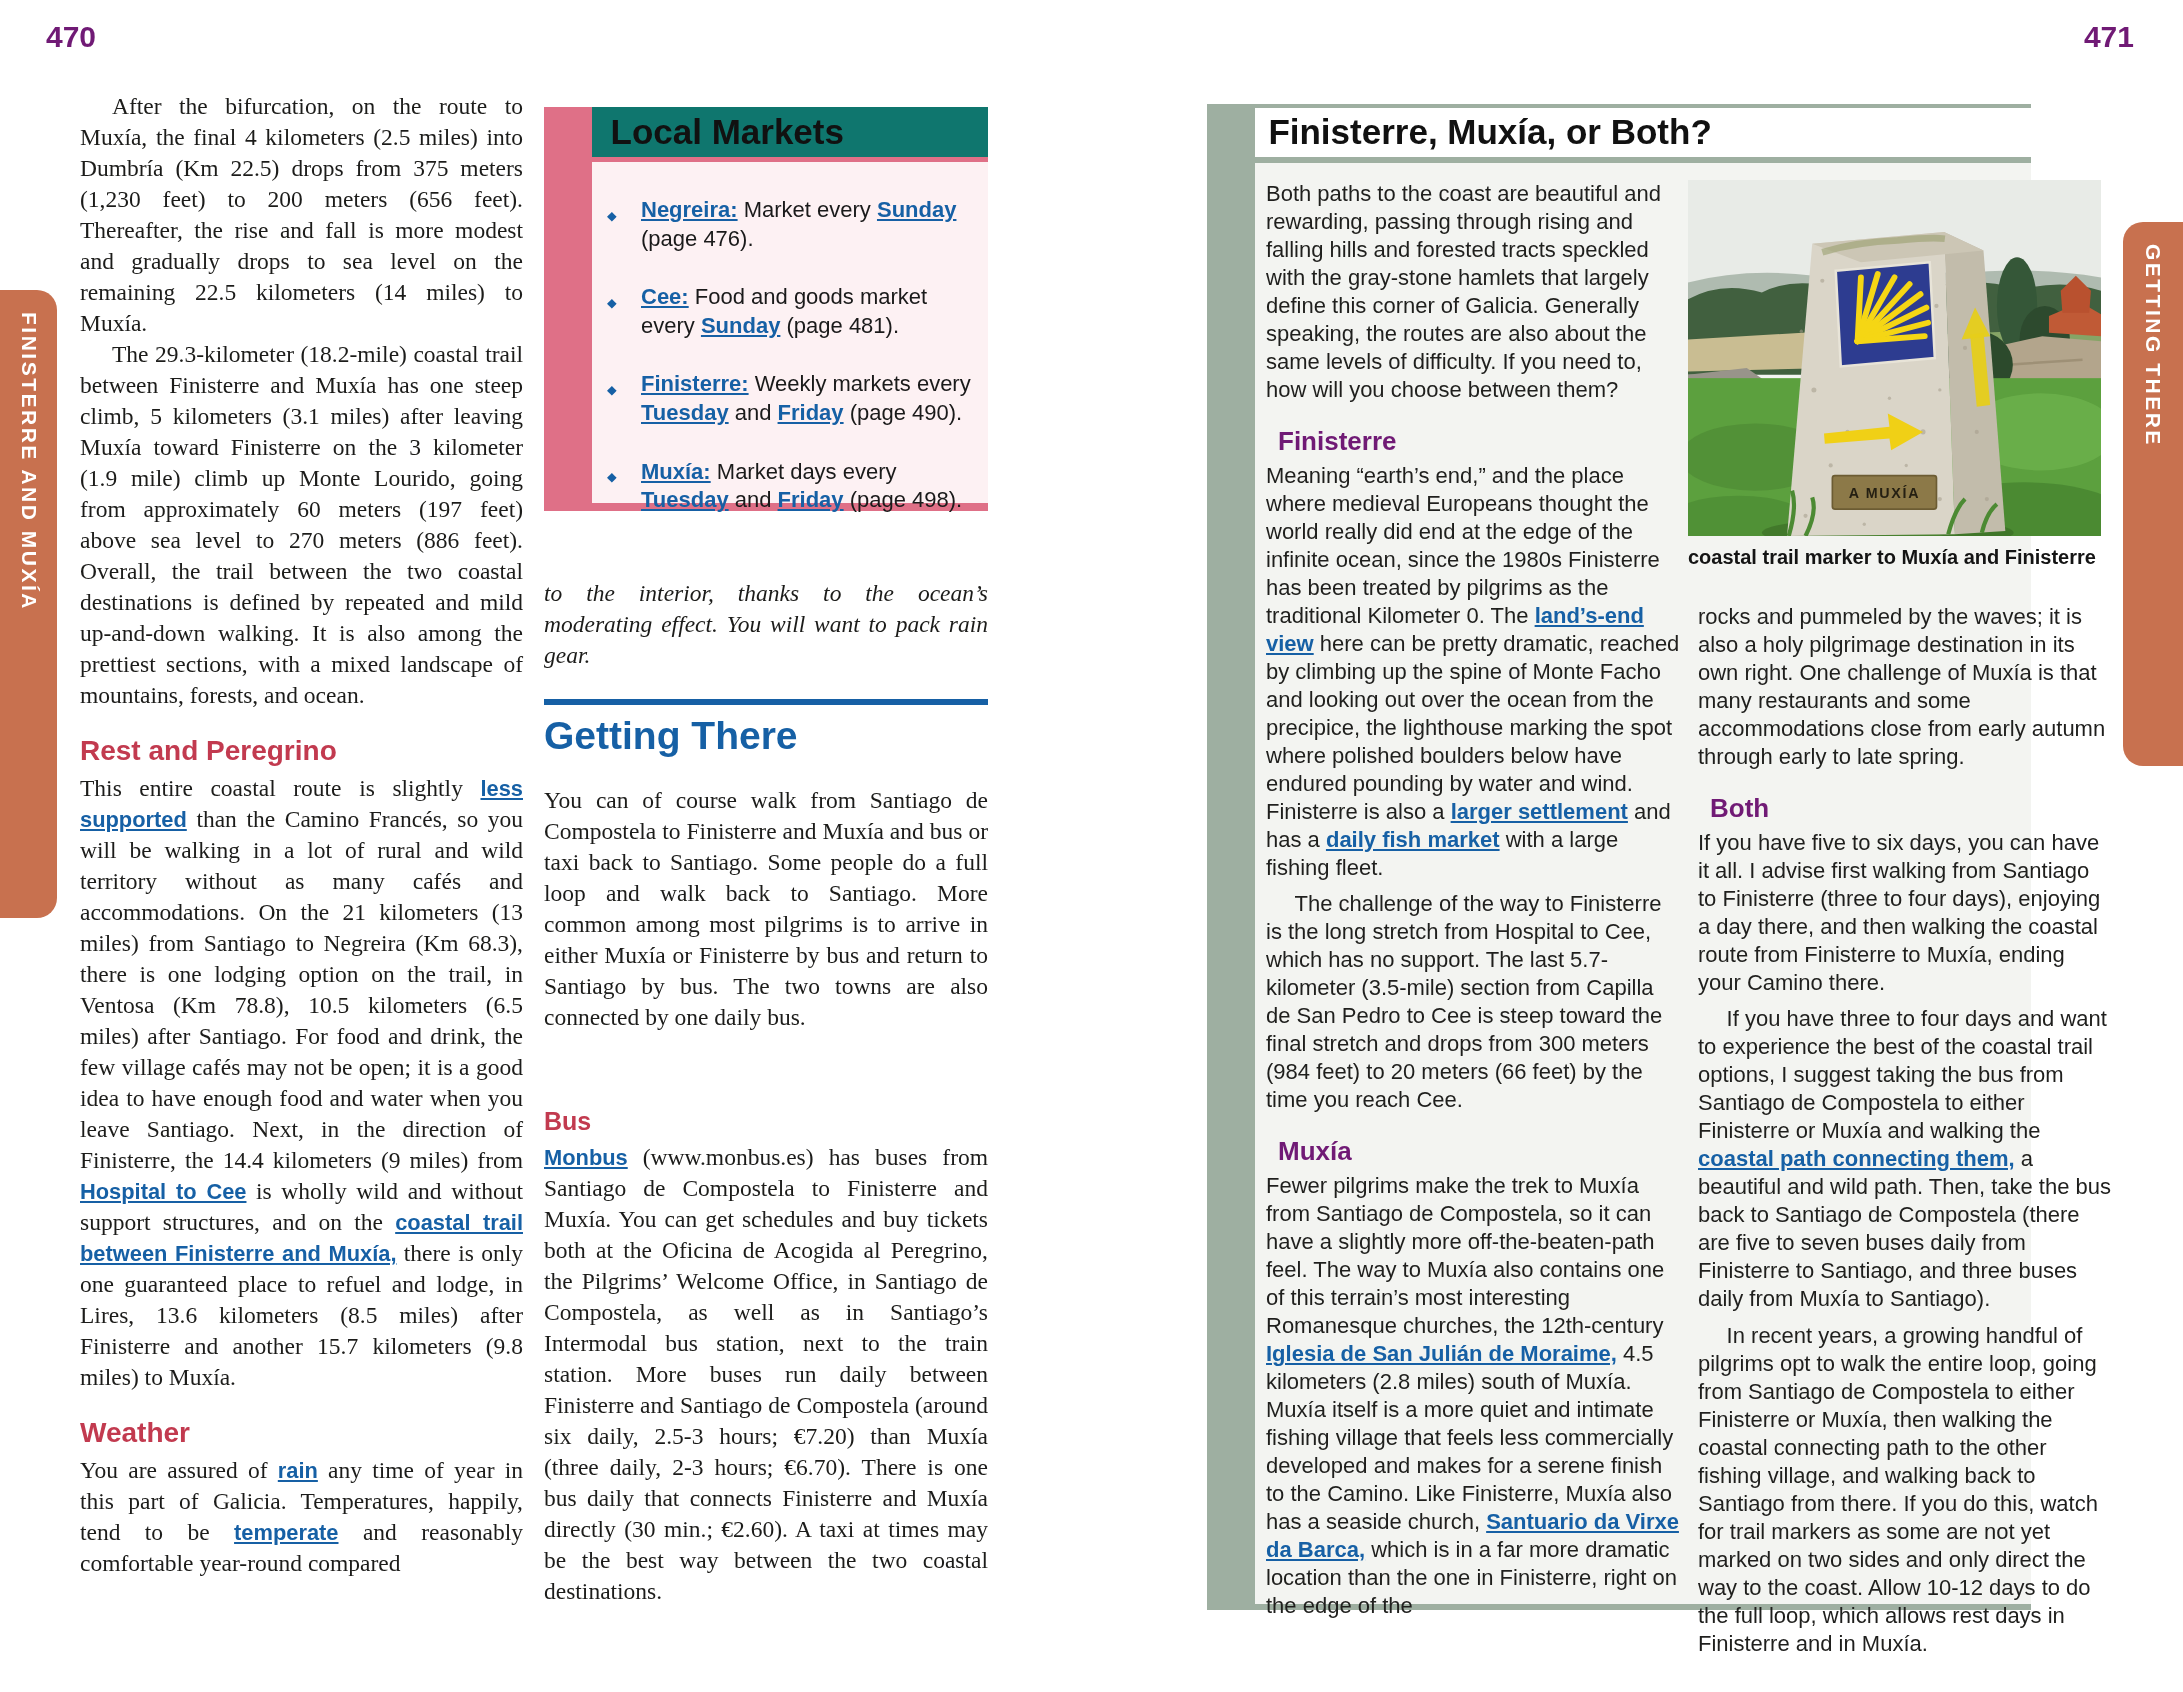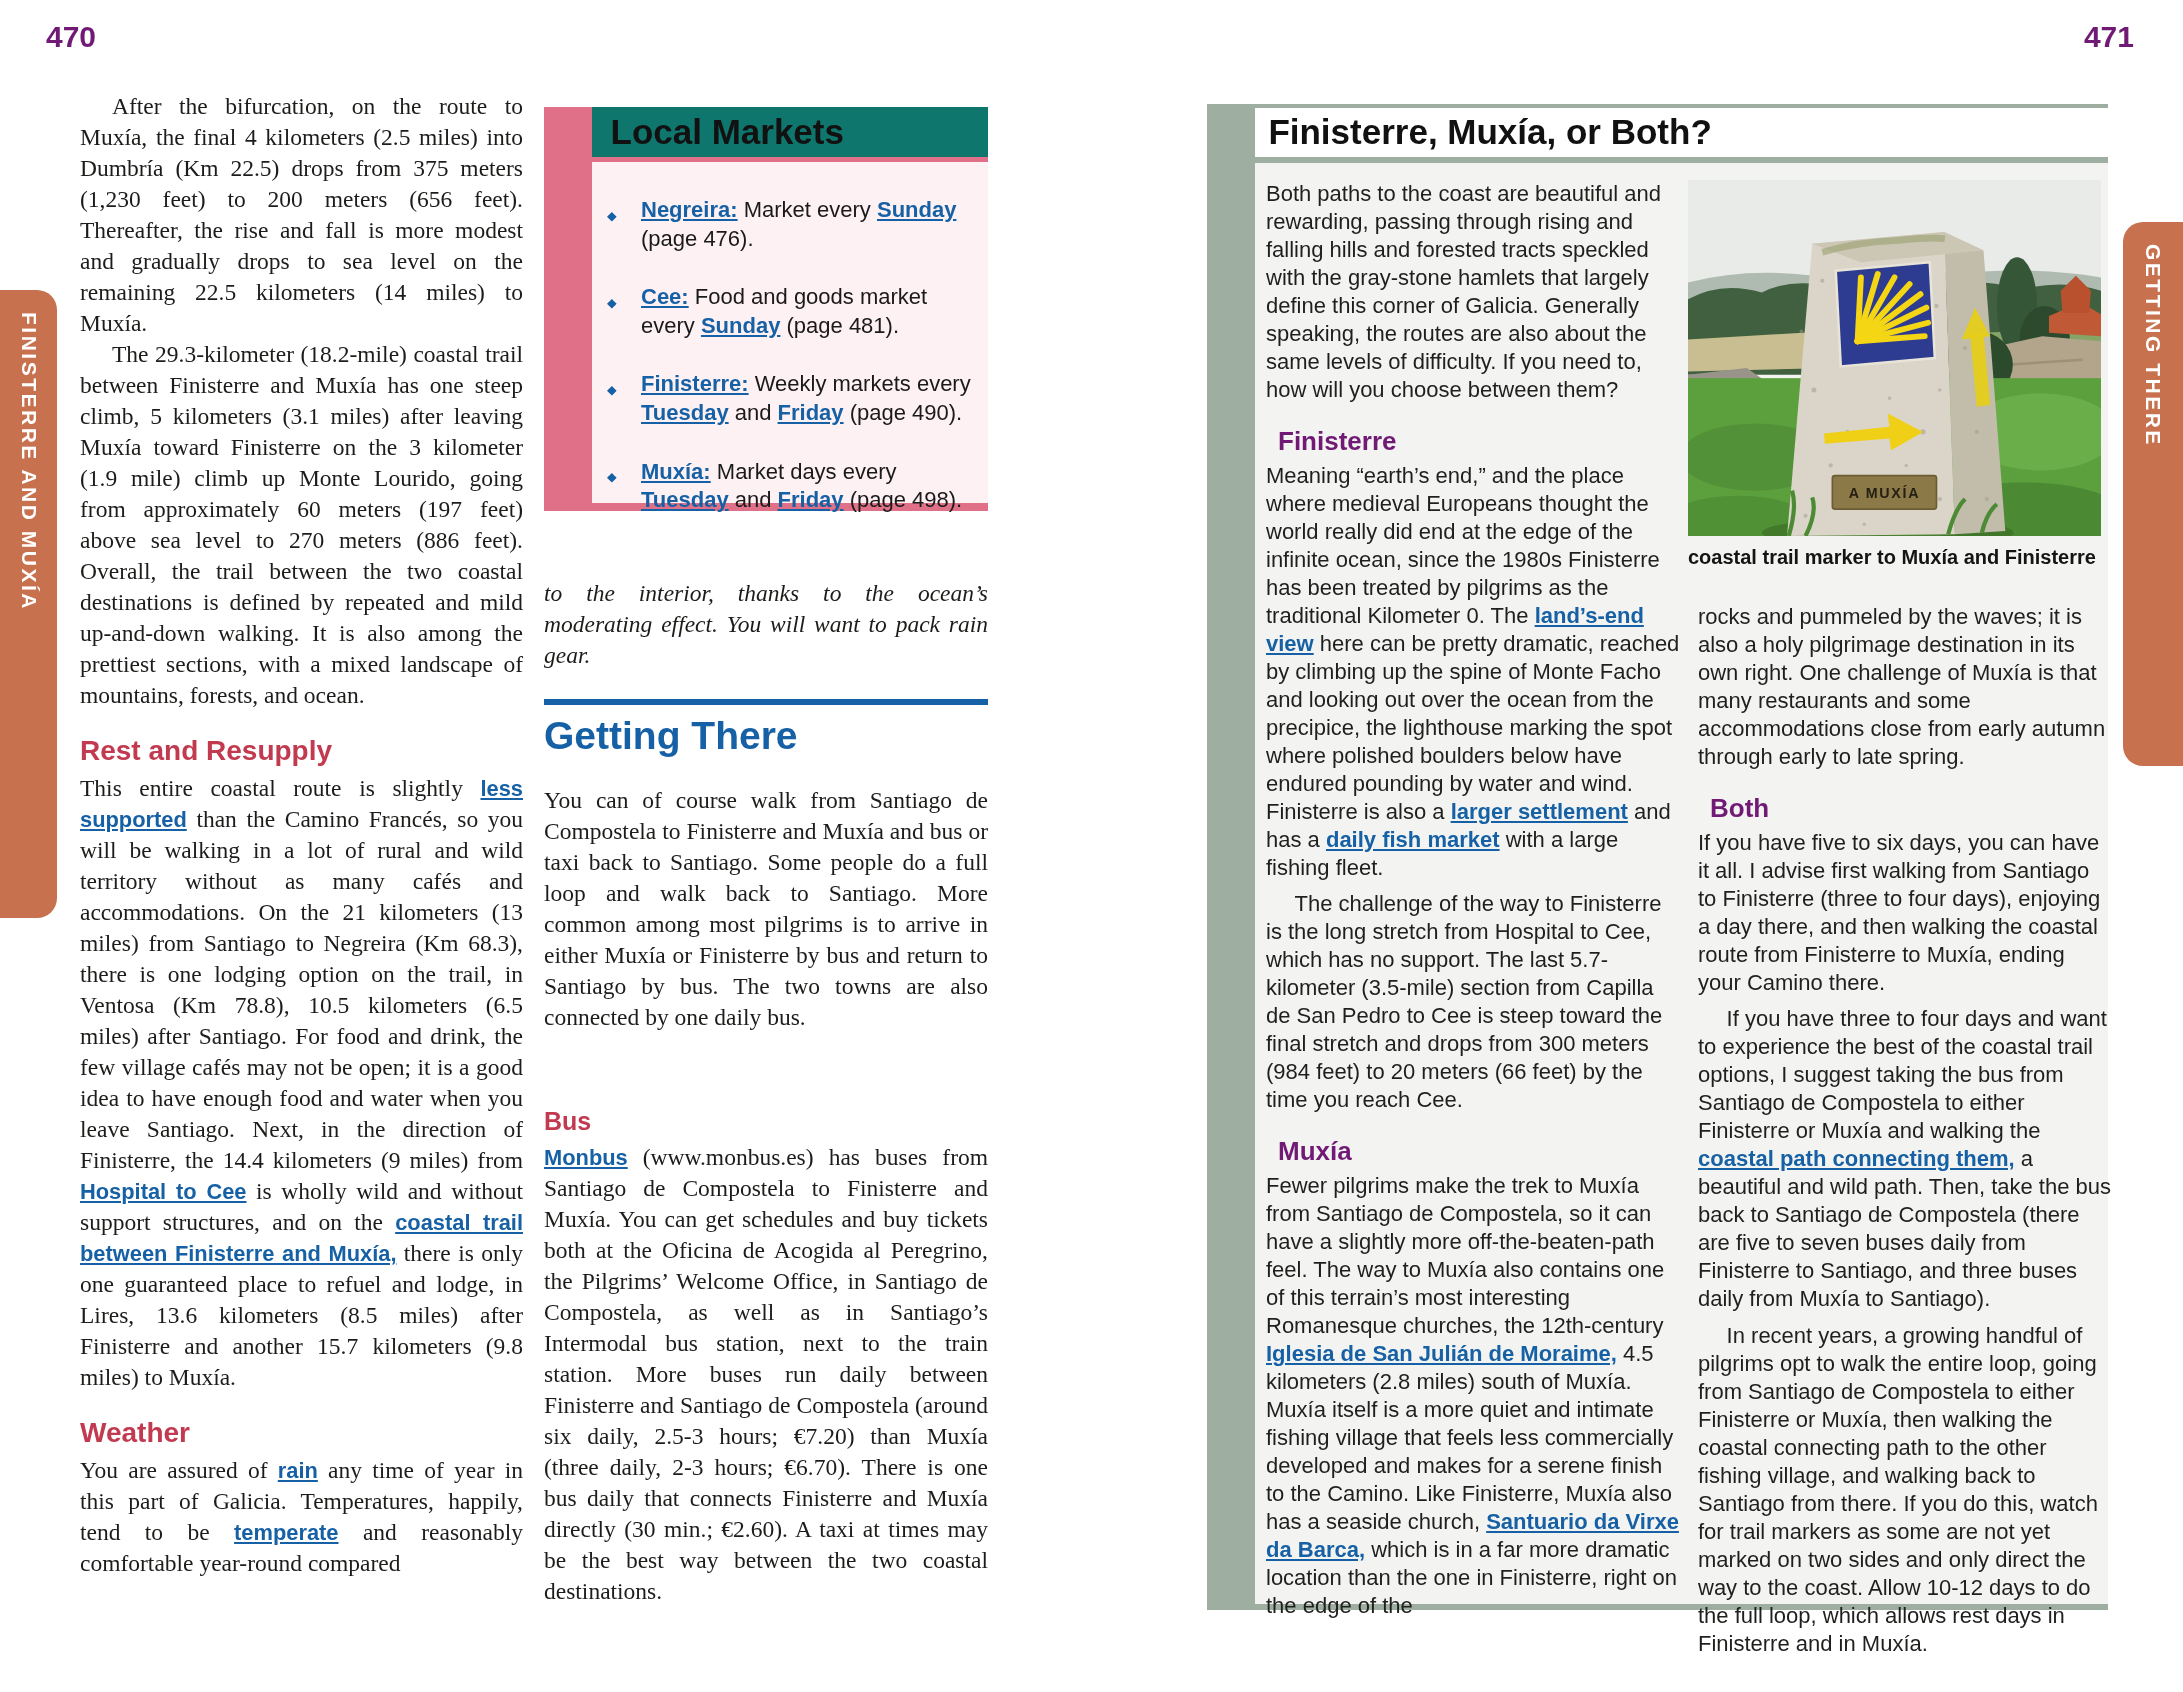--- a/index.html
+++ b/index.html
@@ -59,21 +59,21 @@
   #gt-rule{position:absolute;left:544px;top:699px;width:444px;height:5.9px;background:var(--blue);}
   #gt-head{position:absolute;left:544px;top:714px;font:bold 39px "Liberation Sans",sans-serif;color:var(--blue);}
   #gt-para{left:544px;top:785px;width:444px;}
   #bus-head{position:absolute;left:544px;top:1107px;font:bold 25px "Liberation Sans",sans-serif;color:var(--red);}
   #bus-para{left:544px;top:1142px;width:444px;}
 
   
   #col1{left:80px;top:91px;width:443px;}
 
   
-  #rbox{position:absolute;left:1207px;top:104px;width:901px;height:1496px;background:var(--sagelight);
+  #rbox{position:absolute;left:1207px;top:104px;width:824px;height:1496px;background:var(--sagelight);
         border-top:4.2px solid var(--sage);border-bottom:6.7px solid var(--sage);}
   #rbox-bar{position:absolute;left:0;top:0;width:48px;height:100%;background:var(--sage);}
   #rbox-head{position:absolute;left:48px;right:0;top:0;height:49px;background:#fff;}
   #rbox-head .t{font:bold 35px "Liberation Sans",sans-serif;color:#111;line-height:47px;padding-left:13.4px;}
   #rbox-rule{position:absolute;left:48px;right:0;top:49px;height:5.9px;background:var(--sage);}
   .boxcol{position:absolute;font:22px/28px "Liberation Sans",sans-serif;color:#1f1f1d;text-align:left;}
   .boxcol p{margin:0 0 8.4px 0;}
   .boxcol .bind{text-indent:28.6px;}
   .boxhead{font:bold 26px "Liberation Sans",sans-serif;color:#701a75;margin:22px 0 5px 12px;}
   #rbox-colA{left:59px;top:72px;width:415px;}
@@ -95,21 +95,21 @@
   <div id="tab-left" class="edge-tab">
     <span class="vtext">FINISTERRE AND MUXÍA</span>
   </div>
   <div id="tab-right" class="edge-tab">
     <span class="vtext">GETTING THERE</span>
   </div>
 
   <div id="col1" class="serif-col">
     <p class="pind">After the bifurcation, on the route to Muxía, the final 4 kilometers (2.5 miles) into Dumbría (Km 22.5) drops from 375 meters (1,230 feet) to 200 meters (656 feet). Thereafter, the rise and fall is more modest and gradually drops to sea level on the remaining 22.5 kilometers (14 miles) to Muxía.</p>
     <p class="pind">The 29.3-kilometer (18.2-mile) coastal trail between Finisterre and Muxía has one steep climb, 5 kilometers (3.1 miles) after leaving Muxía toward Finisterre on the 3 kilometer (1.9 mile) climb up Monte Lourido, going from approximately 60 meters (197 feet) above sea level to 270 meters (886 feet). Overall, the trail between the two coastal destinations is defined by repeated and mild up-and-down walking. It is also among the prettiest sections, with a mixed landscape of mountains, forests, and ocean.</p>
-    <div class="subhead">Rest and Resupply</div>
+    <div class="subhead">Rest and Peregrino</div>
     <p><span>This entire coastal route is slightly </span><span class="seg-b">less supported</span><span> than the Camino Francés, so you will be walking in a lot of rural and wild territory without as many cafés and accommodations. On the 21 kilometers (13 miles) from Santiago to Negreira (Km 68.3), there is one lodging option on the trail, in Ventosa (Km 78.8), 10.5 kilometers (6.5 miles) after Santiago. For food and drink, the few village cafés may not be open; it is a good idea to have enough food and water when you leave Santiago. Next, in the direction of Finisterre, the 14.4 kilometers (9 miles) from </span><span class="seg-b">Hospital to Cee</span><span> is wholly wild and without support structures, and on the </span><span class="seg-b">coastal trail between Finisterre and Muxía,</span><span> there is only one guaranteed place to refuel and lodge, in Lires, 13.6 kilometers (8.5 miles) after Finisterre and another 15.7 kilometers (9.8 miles) to Muxía.</span></p>
     <div class="subhead">Weather</div>
     <p><span>You are assured of </span><span class="seg-b">rain</span><span> any time of year in this part of Galicia. Temperatures, happily, tend to be </span><span class="seg-b">temperate</span><span> and reasonably comfortable year-round compared</span></p>
   </div>
 
   <div id="markets-box">
     <div id="markets-bar"></div>
     <div id="markets-head">
       <div class="t">Local Markets</div>
     </div>

